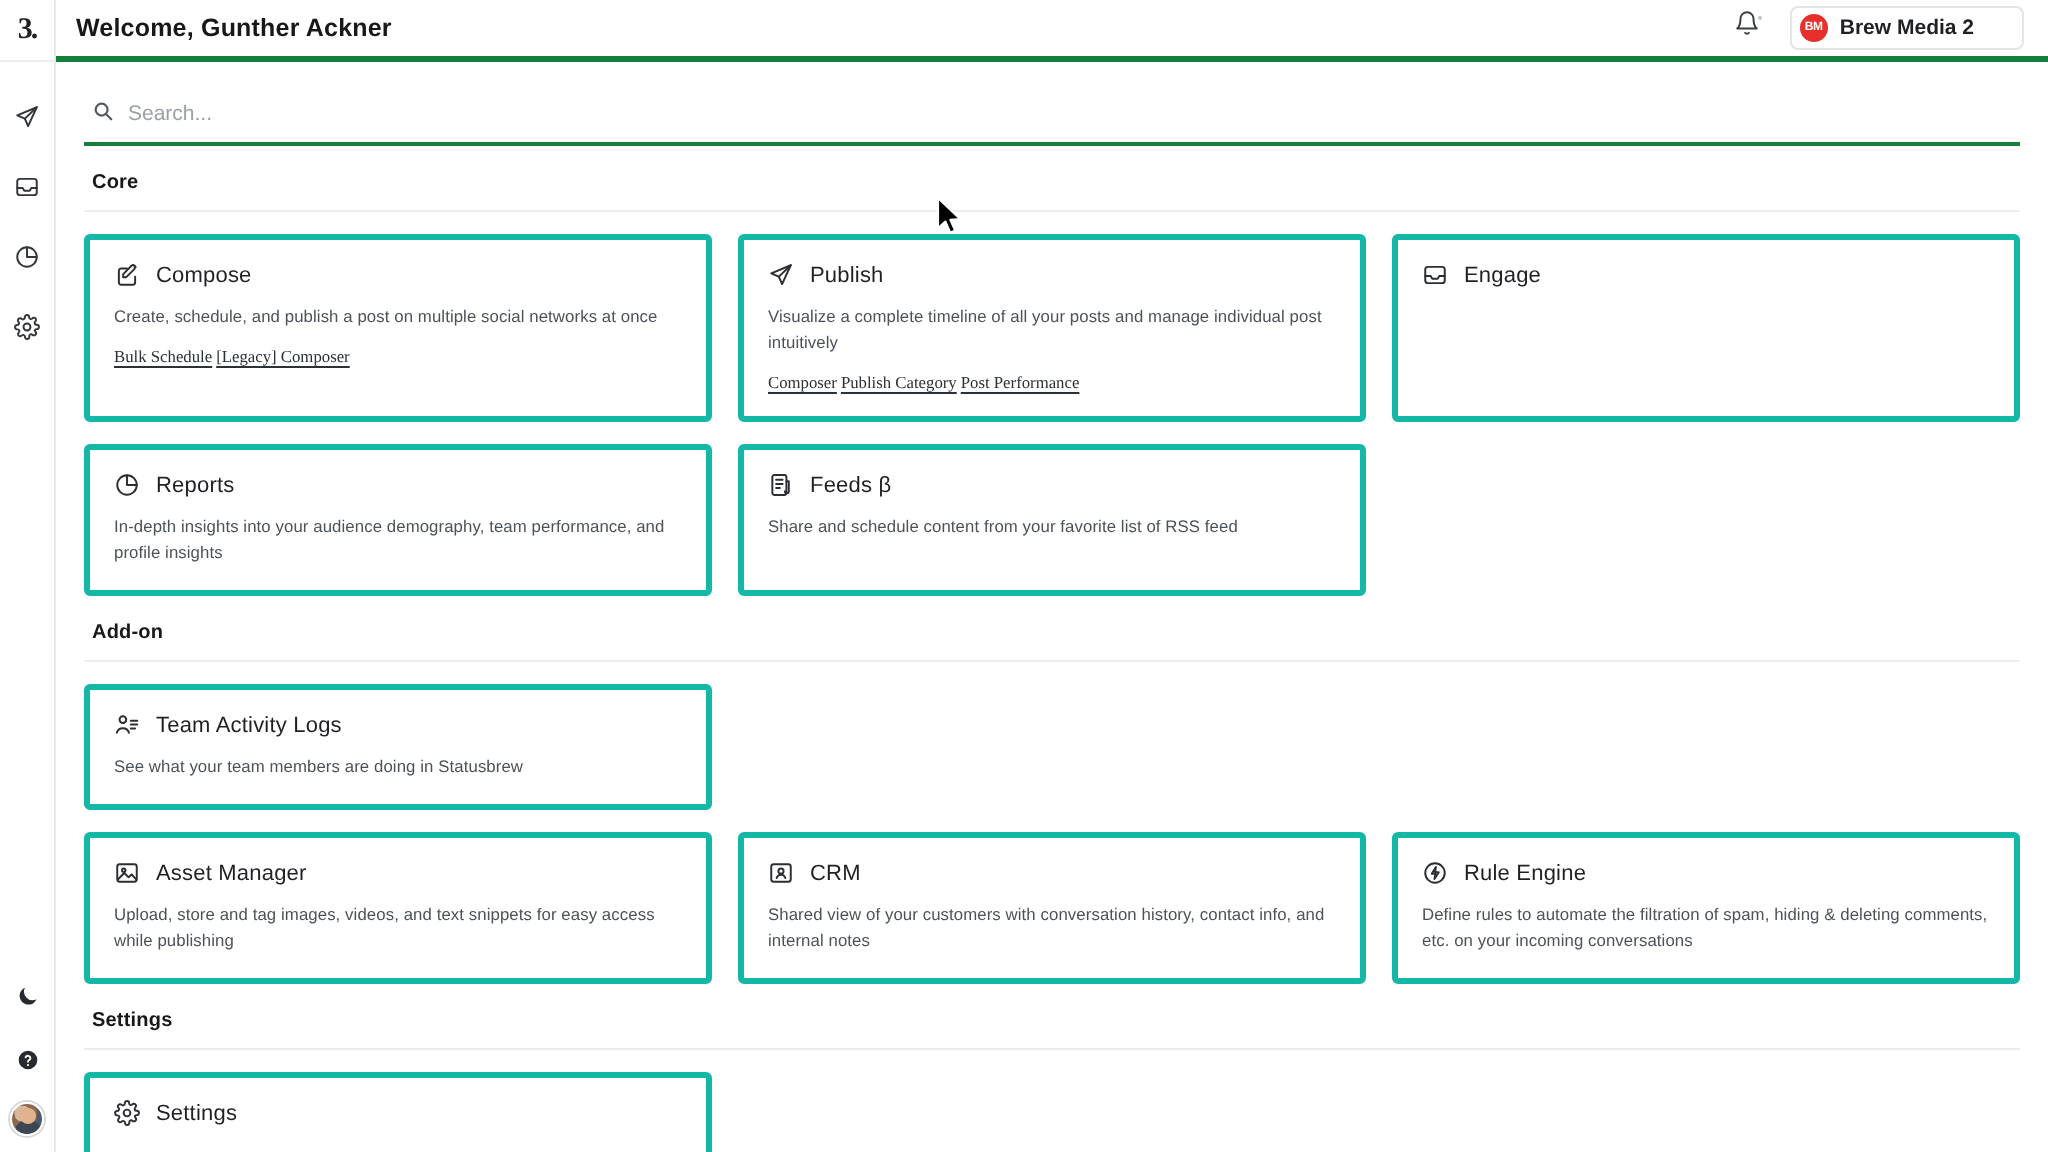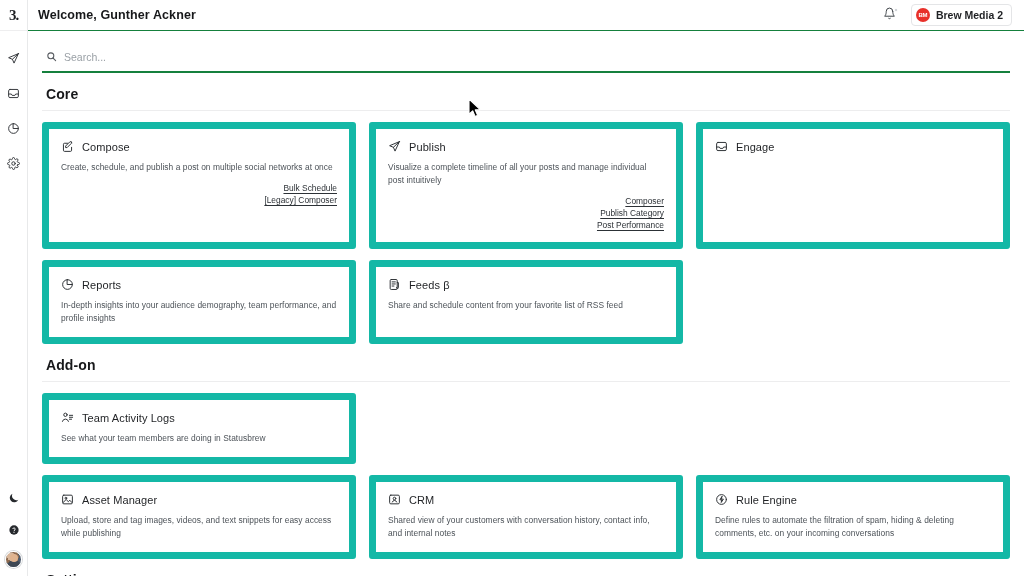--- a/index.html
+++ b/index.html
@@ -58,37 +58,37 @@
     transform: translateX(-50%);
     width: 8px; height: 8px; border-radius: 50%;
     background: #e0b38e; z-index: 2;
   }
 
   
   .main { flex: 1; height: 576px; display: flex; flex-direction: column; min-width: 0; }
 
   .topbar {
     height: 31px; flex: 0 0 31px;
-    border-bottom: 1px solid #15803d;
+    border-bottom: 3px solid #15803d;
     display: flex; align-items: center;
     padding: 0 12px 0 10px;
     background: #ffffff;
   }
   .page-title { font-size: 12.5px; font-weight: 700; color: #17181a; letter-spacing: .1px; }
   .topbar-right { margin-left: auto; display: flex; align-items: center; gap: 14px; }
   .bell-wrap { position: relative; width: 15px; height: 15px; cursor: pointer; display:flex; align-items:center; justify-content:center;}
   .bell-dot {
     position: absolute; top: 0px; right: -1px;
     width: 4px; height: 4px; border-radius: 50%;
     background: #bfc3c7; border: 1px solid #fff;
   }
   .brand-chip {
     display: flex; align-items: center; gap: 6px;
     border: 1px solid #e4e5e7; border-radius: 4px;
-    padding: 3px 8px 3px 4px; cursor: pointer; background: #fff;
+    padding: 3px 24px 3px 4px; cursor: pointer; background: #fff;
   }
   .brand-avatar {
     width: 14px; height: 14px; border-radius: 50%;
     background: #e8302a; color: #fff;
     font-size: 6px; font-weight: 700;
     display: flex; align-items: center; justify-content: center;
     letter-spacing: -.2px;
   }
   .brand-name { font-size: 10.5px; font-weight: 700; color: #1f2124; }
 
@@ -104,48 +104,48 @@
   }
   .search-input {
     border: none; outline: none; background: transparent;
     font-family: "Liberation Sans", sans-serif;
     font-size: 10.5px; color: #1f2124; flex: 1; padding: 0;
   }
   .search-input::placeholder { color: #9aa0a6; }
 
   .section { margin-top: 13px; }
   .section-title {
-    font-size: 14px; font-weight: 700; color: #17181a;
+    font-size: 10px; font-weight: 700; color: #17181a;
     padding: 0 2px 8px 4px;
     border-bottom: 1px solid #ededee;
     letter-spacing: .1px;
   }
   .card-grid {
     display: grid;
     grid-template-columns: repeat(3, 1fr);
     gap: 9px 13px;
     margin-top: 11px;
   }
   .card {
-    border: 7px solid #14b8a6;
+    border: 3px solid #14b8a6;
     border-radius: 3px;
     background: #fff;
     padding: 11px 12px 12px 12px;
     min-height: 45px;
     cursor: pointer;
   }
   .card-head { display: flex; align-items: center; gap: 8px; }
   .card-icon { width: 13px; height: 13px; display: flex; align-items: center; justify-content: center; flex: 0 0 13px; }
   .card-title { font-size: 11px; font-weight: 400; color: #1f2124; letter-spacing: .1px; }
   .card-desc {
     margin-top: 8px;
     font-size: 8.4px; line-height: 1.55; color: #4c5258;
     letter-spacing: .05px;
   }
-  .card-links { margin-top: 9px; display: flex; flex-direction: column; gap: 2px; align-items: flex-end; }
+  .card-links { margin-top: 9px; display: flex; flex-direction: row; gap: 2px; align-items: center; font-family: Liberation Serif, serif; }
   .card-link {
     font-size: 8.4px; color: #2c3136;
     text-decoration: underline; text-underline-offset: 1.5px;
     cursor: pointer;
   }
 
   
   .row-core-1 .card { min-height: 78px; }
   .row-core-2 .card { min-height: 50px; }
   .row-addon-1 .card { min-height: 56px; }

